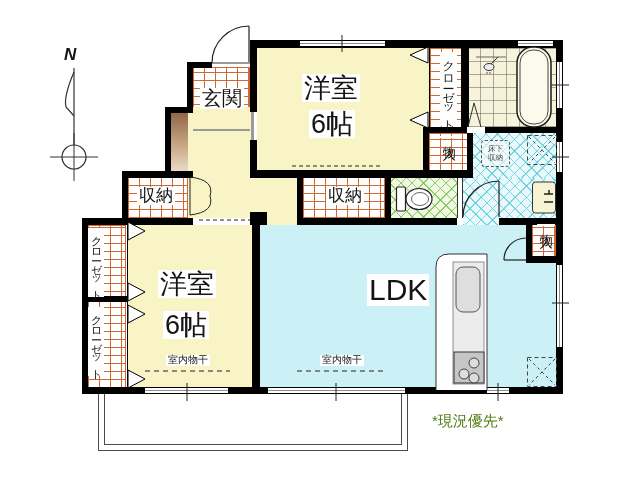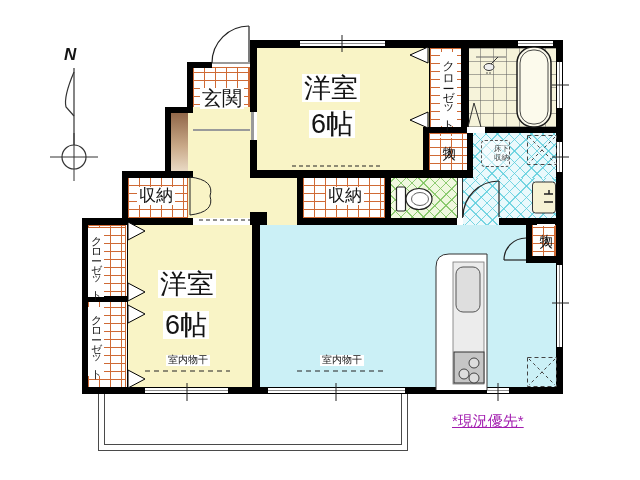--- a/index.html
+++ b/index.html
@@ -32,21 +32,21 @@
   .win-v{position:absolute;z-index:12;
     background:linear-gradient(90deg,#000 0,#000 1px,#fff 1px,#fff 3px,#8e8e8e 3px,#8e8e8e 4px,#fff 4px,#fff 6px,#000 6px,#000 7px);}
   .slide{position:absolute;background:#fff;border-left:1px solid #333;border-right:1px solid #333;box-sizing:border-box;z-index:12;}
   
   .trect{position:absolute;border:1px solid #4a4a4a;background:transparent;box-sizing:border-box;z-index:3;}
   
   .lbl{position:absolute;color:#141414;white-space:nowrap;z-index:30;line-height:1.05;}
   .bg{background:#fff;padding:0 2px;}
   .vert{writing-mode:vertical-rl;text-orientation:mixed;letter-spacing:1px;}
   .dashbox{position:absolute;border:1px dashed #555;border-radius:4px;z-index:21;
-           display:flex;flex-direction:column;align-items:flex-end;justify-content:center;
+           display:flex;flex-direction:column;align-items:center;justify-content:center;
            font-size:7.5px;color:#444;line-height:1.15;background:rgba(255,255,255,.55);}
   svg.overlay{position:absolute;left:0;top:0;z-index:20;pointer-events:none;}
 </style>
 </head>
 <body>
 
 <div id="stage">
 
   <div class="floor tile" style="left:193px;top:67px;width:57px;height:62px;"></div>
   <div class="floor cream" style="left:171px;top:107px;width:82px;height:111px;"></div>
@@ -235,21 +235,22 @@
 
   <div class="lbl bg" style="left:137px;top:187px;font-size:17px;">収納</div>
   <div class="lbl bg" style="left:326px;top:187px;font-size:17px;">収納</div>
 
   <div class="lbl bg vert" style="left:88px;top:228px;font-size:11px;">クローゼット</div>
   <div class="lbl bg vert" style="left:88px;top:307px;font-size:11px;">クローゼット</div>
 
   <div class="lbl bg" style="left:158px;top:270px;font-size:27px;">洋室</div>
   <div class="lbl bg" style="left:163px;top:311px;font-size:27px;">6帖</div>
 
+  <div class="lbl bg" style="left:367px;top:274px;font-size:30px;">LDK</div>
 
   <div class="lbl bg vert" style="left:537px;top:224px;font-size:13px;">物入</div>
 
   <div class="lbl bg" style="left:166px;top:355px;font-size:10px;">室内物干</div>
   <div class="lbl bg" style="left:320px;top:355px;font-size:10px;">室内物干</div>
 
-  <div class="lbl" style="left:452px;top:413px;font-size:15px;color:#a21caf;text-decoration:underline;">*現況優先*</div>
+  <div class="lbl" style="left:432px;top:413px;font-size:15px;color:#4d7c0f;">*現況優先*</div>
 
 </div>
 
 </body></html>

